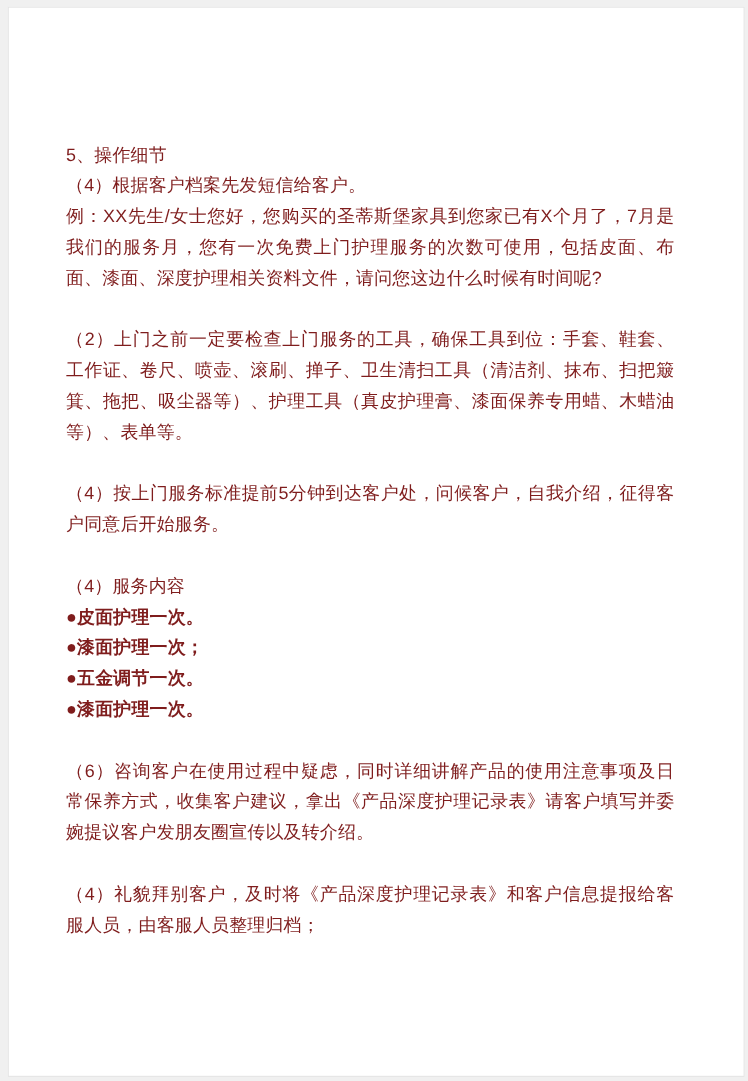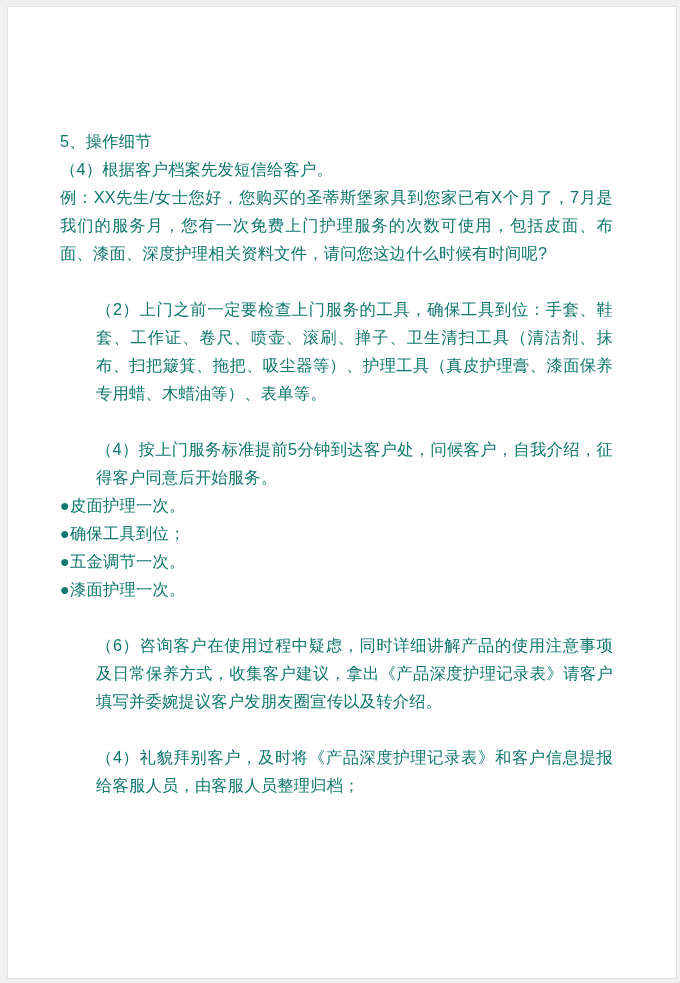--- a/index.html
+++ b/index.html
@@ -18,35 +18,35 @@
   .paper {
     position: absolute;
     left: 7px;
     top: 6px;
     right: 3px;
     bottom: 4px;
     background: #ffffff;
     border: 1px solid #e4e4e4;
     box-sizing: border-box;
     padding: 120px 63px 40px 52px;
-    color: #0f766e;
+    color: #7f1d1d;
     font-size: 16.3px;
     line-height: 28px;
     letter-spacing: 0.2px;
   }
   .para {
     margin: 0;
     text-align: justify;
   }
   .gap {
     margin-top: 28px;
-    margin-left: 36px;
   }
   .bullet-row {
     margin: 0;
+    font-weight: bold;
   }
   .bullet-glyph {
     display: inline;
   }
 </style>
 </head>
 <body>
 
 <div class="viewport">
   <div class="paper">
@@ -54,27 +54,28 @@
     <p class="para">5、操作细节</p>
 
     <p class="para">（4）根据客户档案先发短信给客户。</p>
 
     <p class="para">例：XX先生/女士您好，您购买的圣蒂斯堡家具到您家已有X个月了，7月是我们的服务月，您有一次免费上门护理服务的次数可使用，包括皮面、布面、漆面、深度护理相关资料文件，请问您这边什么时候有时间呢?</p>
 
     <p class="para gap">（2）上门之前一定要检查上门服务的工具，确保工具到位：手套、鞋套、工作证、卷尺、喷壶、滚刷、掸子、卫生清扫工具（清洁剂、抹布、扫把簸箕、拖把、吸尘器等）、护理工具（真皮护理膏、漆面保养专用蜡、木蜡油等）、表单等。</p>
 
     <p class="para gap">（4）按上门服务标准提前5分钟到达客户处，问候客户，自我介绍，征得客户同意后开始服务。</p>
 
+    <p class="para gap">（4）服务内容</p>
 
     <p class="para bullet-row">
       <span class="bullet-glyph">●</span><span>皮面护理一次。</span>
     </p>
 
     <p class="para bullet-row">
-      <span class="bullet-glyph">●</span><span>确保工具到位；</span>
+      <span class="bullet-glyph">●</span><span>漆面护理一次；</span>
     </p>
 
     <p class="para bullet-row">
       <span class="bullet-glyph">●</span><span>五金调节一次。</span>
     </p>
 
     <p class="para bullet-row">
       <span class="bullet-glyph">●</span><span>漆面护理一次。</span>
     </p>
 

